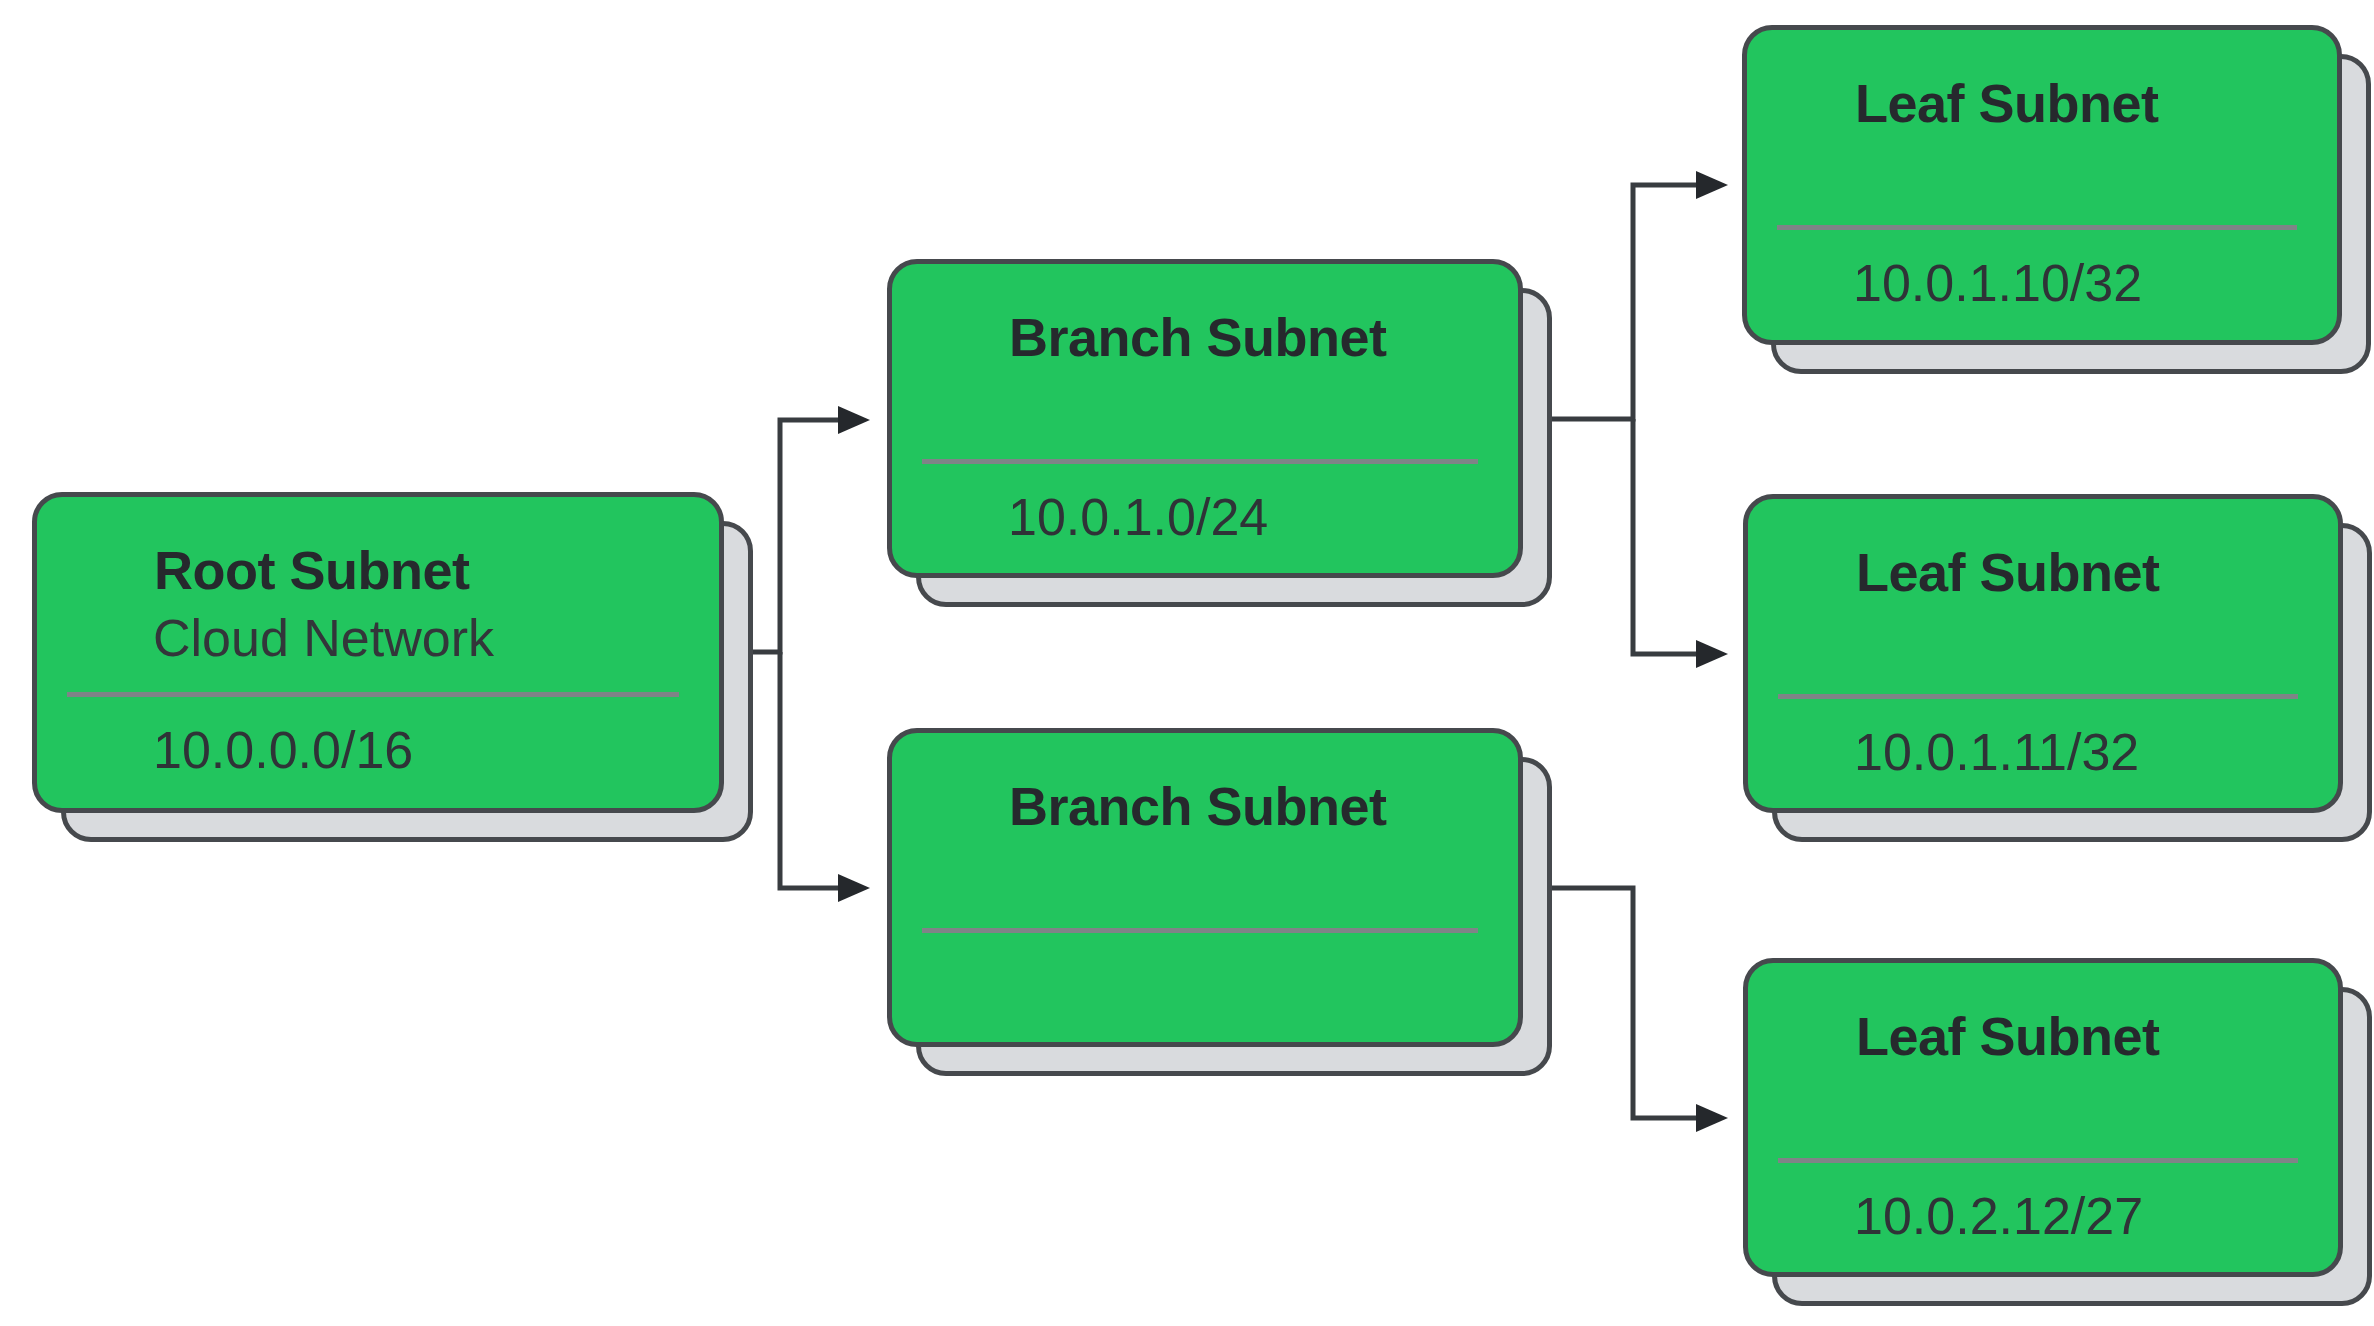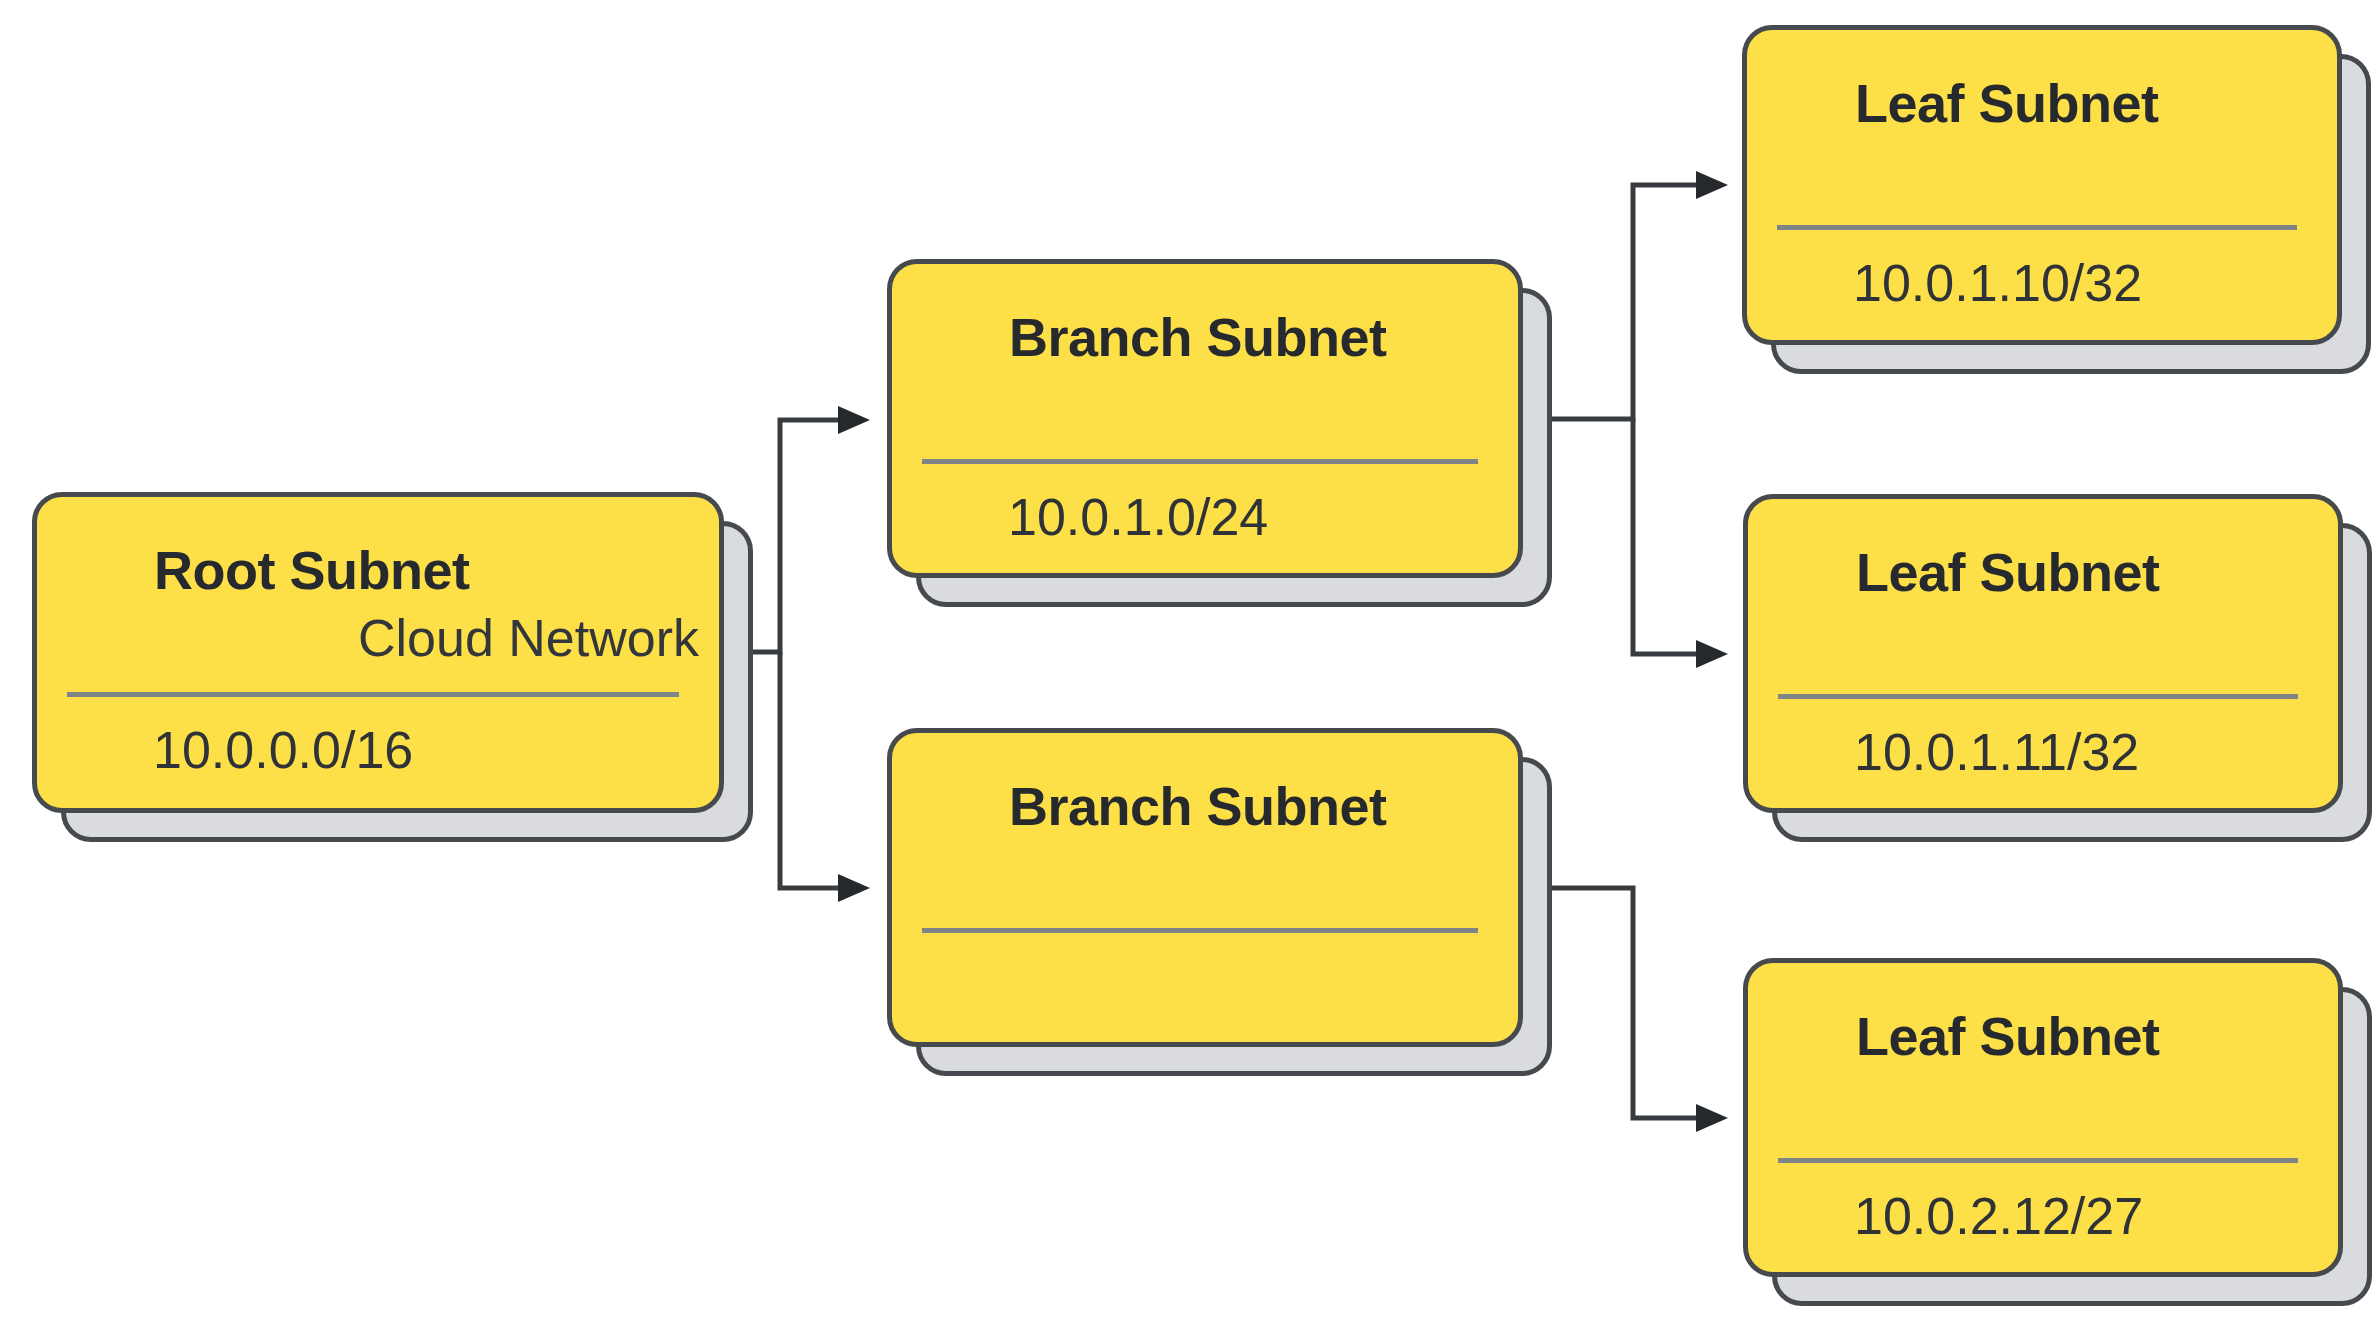--- a/index.html
+++ b/index.html
@@ -12,34 +12,33 @@
     overflow:hidden;
   }
   .card{position:absolute;}
   .card .shadow{
     position:absolute;left:29px;top:29px;width:100%;height:100%;
     background:#d9dbde;border:5px solid #46494d;border-radius:30px;
     box-sizing:border-box;
   }
   .card .face{
     position:absolute;left:0;top:0;width:100%;height:100%;
-    background:#fde047;border:5px solid #46494d;border-radius:30px;
+    background:#22c55e;border:5px solid #46494d;border-radius:30px;
     box-sizing:border-box;
   }
   .node-title{
     position:absolute;top:42px;left:117px;right:20px;height:62px;
     line-height:62px;font-size:54px;font-weight:700;color:#26292d;
     letter-spacing:-0.5px;white-space:nowrap;
   }
   .leaf .node-title{left:108px;}
   .node-subtitle{
     position:absolute;top:110px;left:116px;right:20px;height:62px;
     line-height:62px;font-size:52px;font-weight:400;color:#33363a;
     white-space:nowrap;
-    text-align:right;
   }
   .node-divider{
     position:absolute;top:195px;left:30px;right:40px;height:5px;
     background:#7f8487;
   }
   .node-cidr{
     position:absolute;top:222px;left:116px;right:20px;height:62px;
     line-height:62px;font-size:52px;font-weight:400;color:#2f3337;
     white-space:nowrap;
   }

